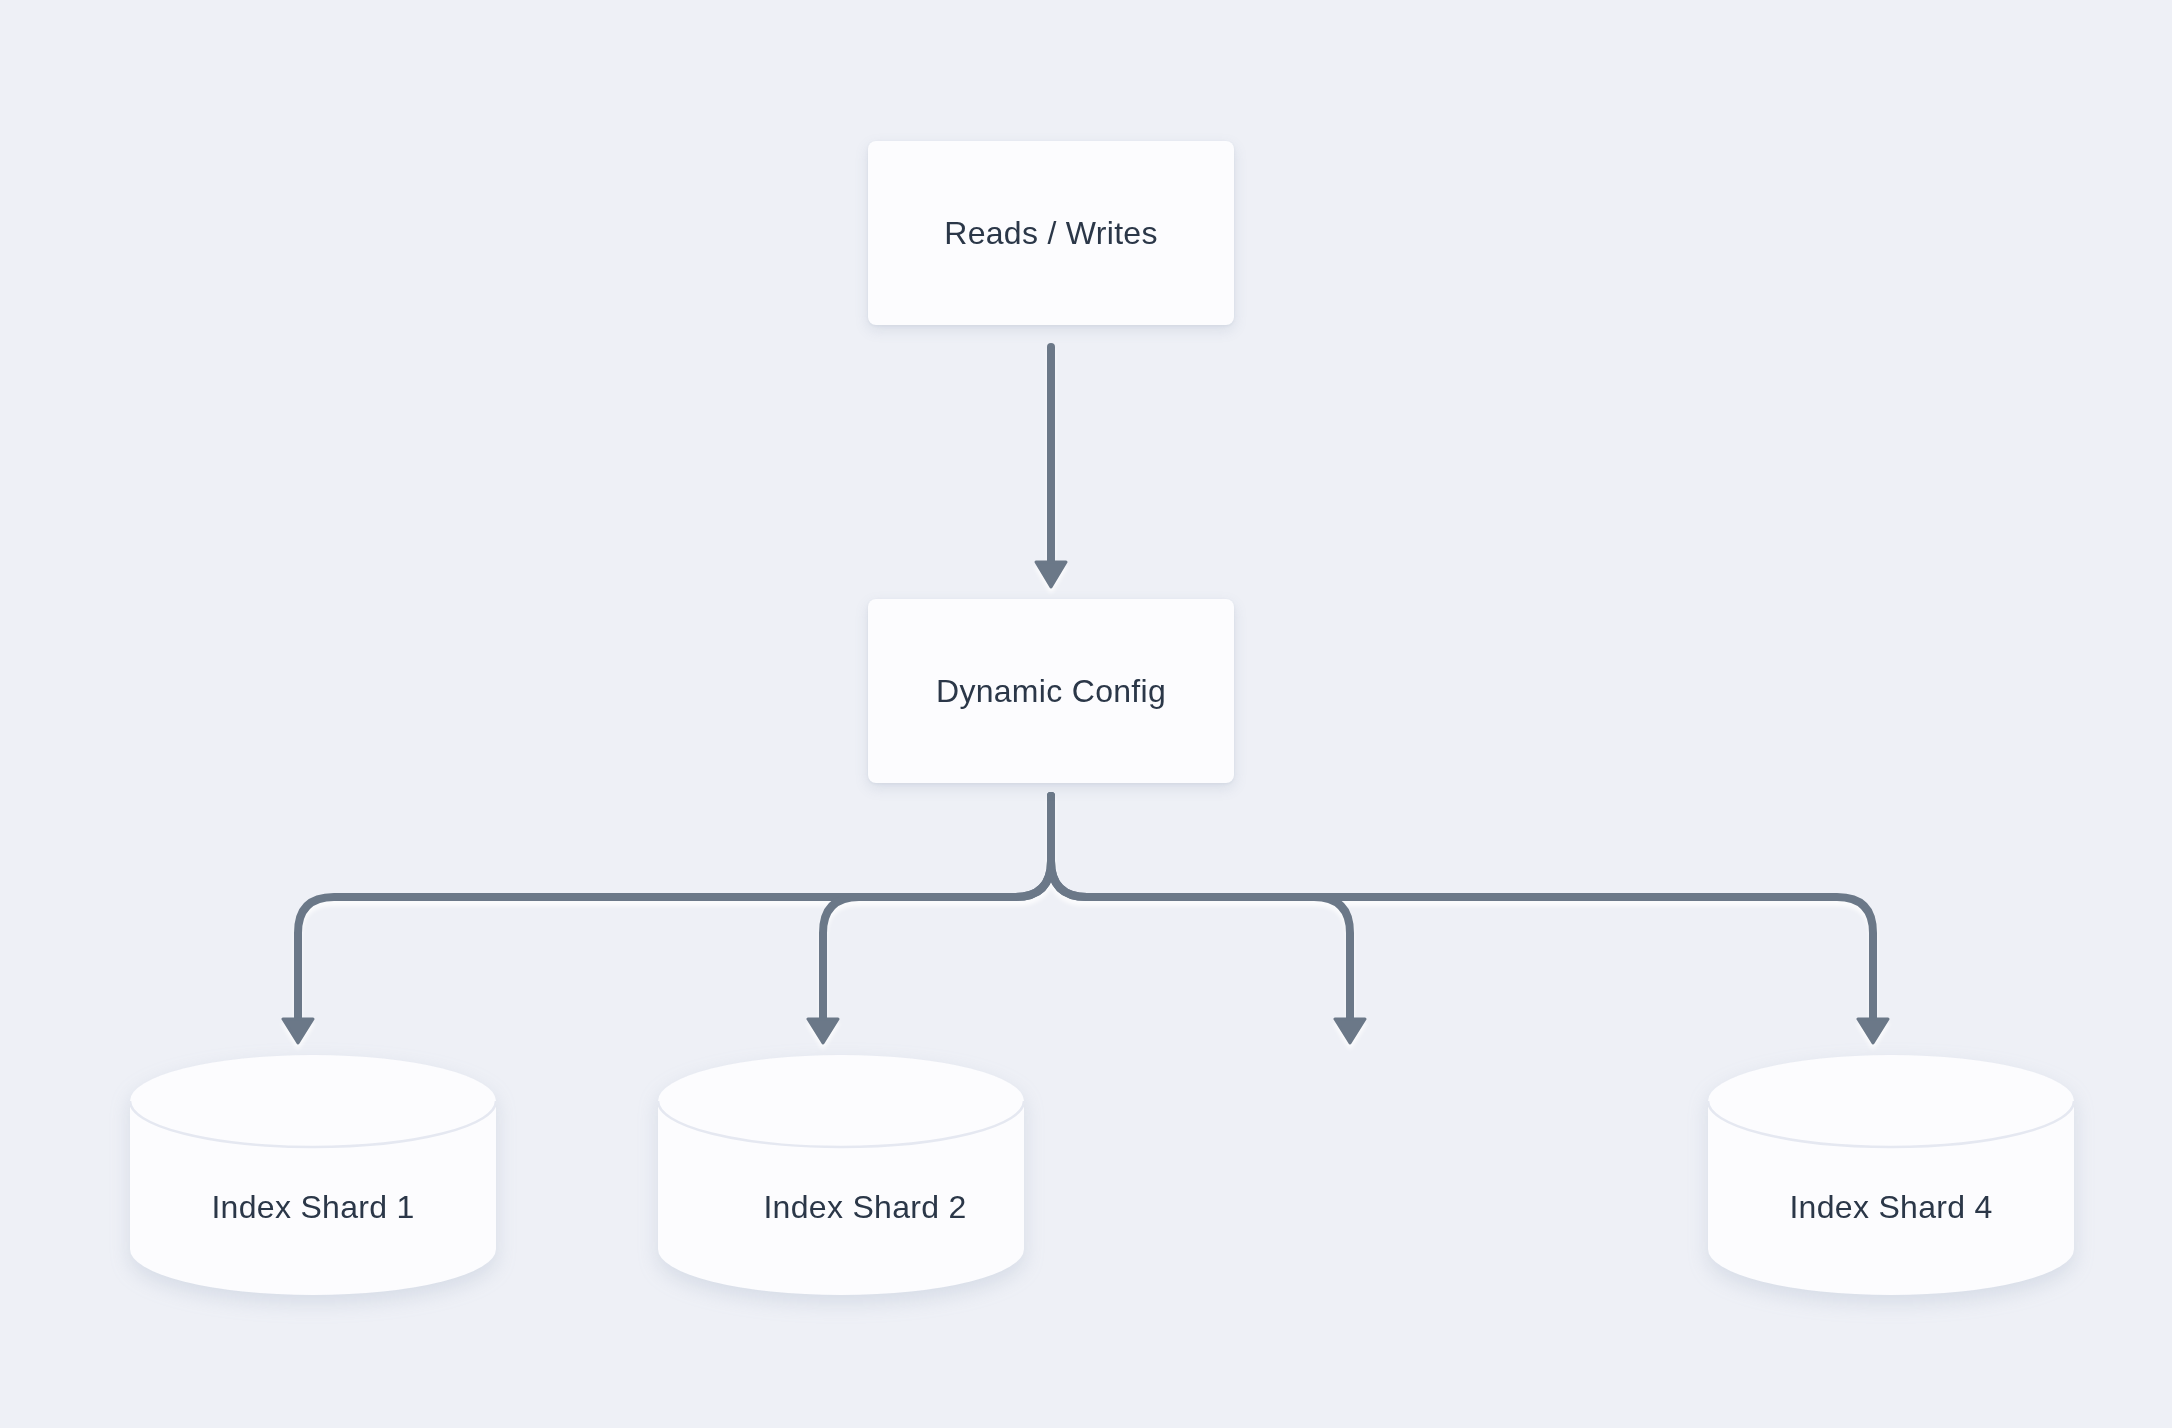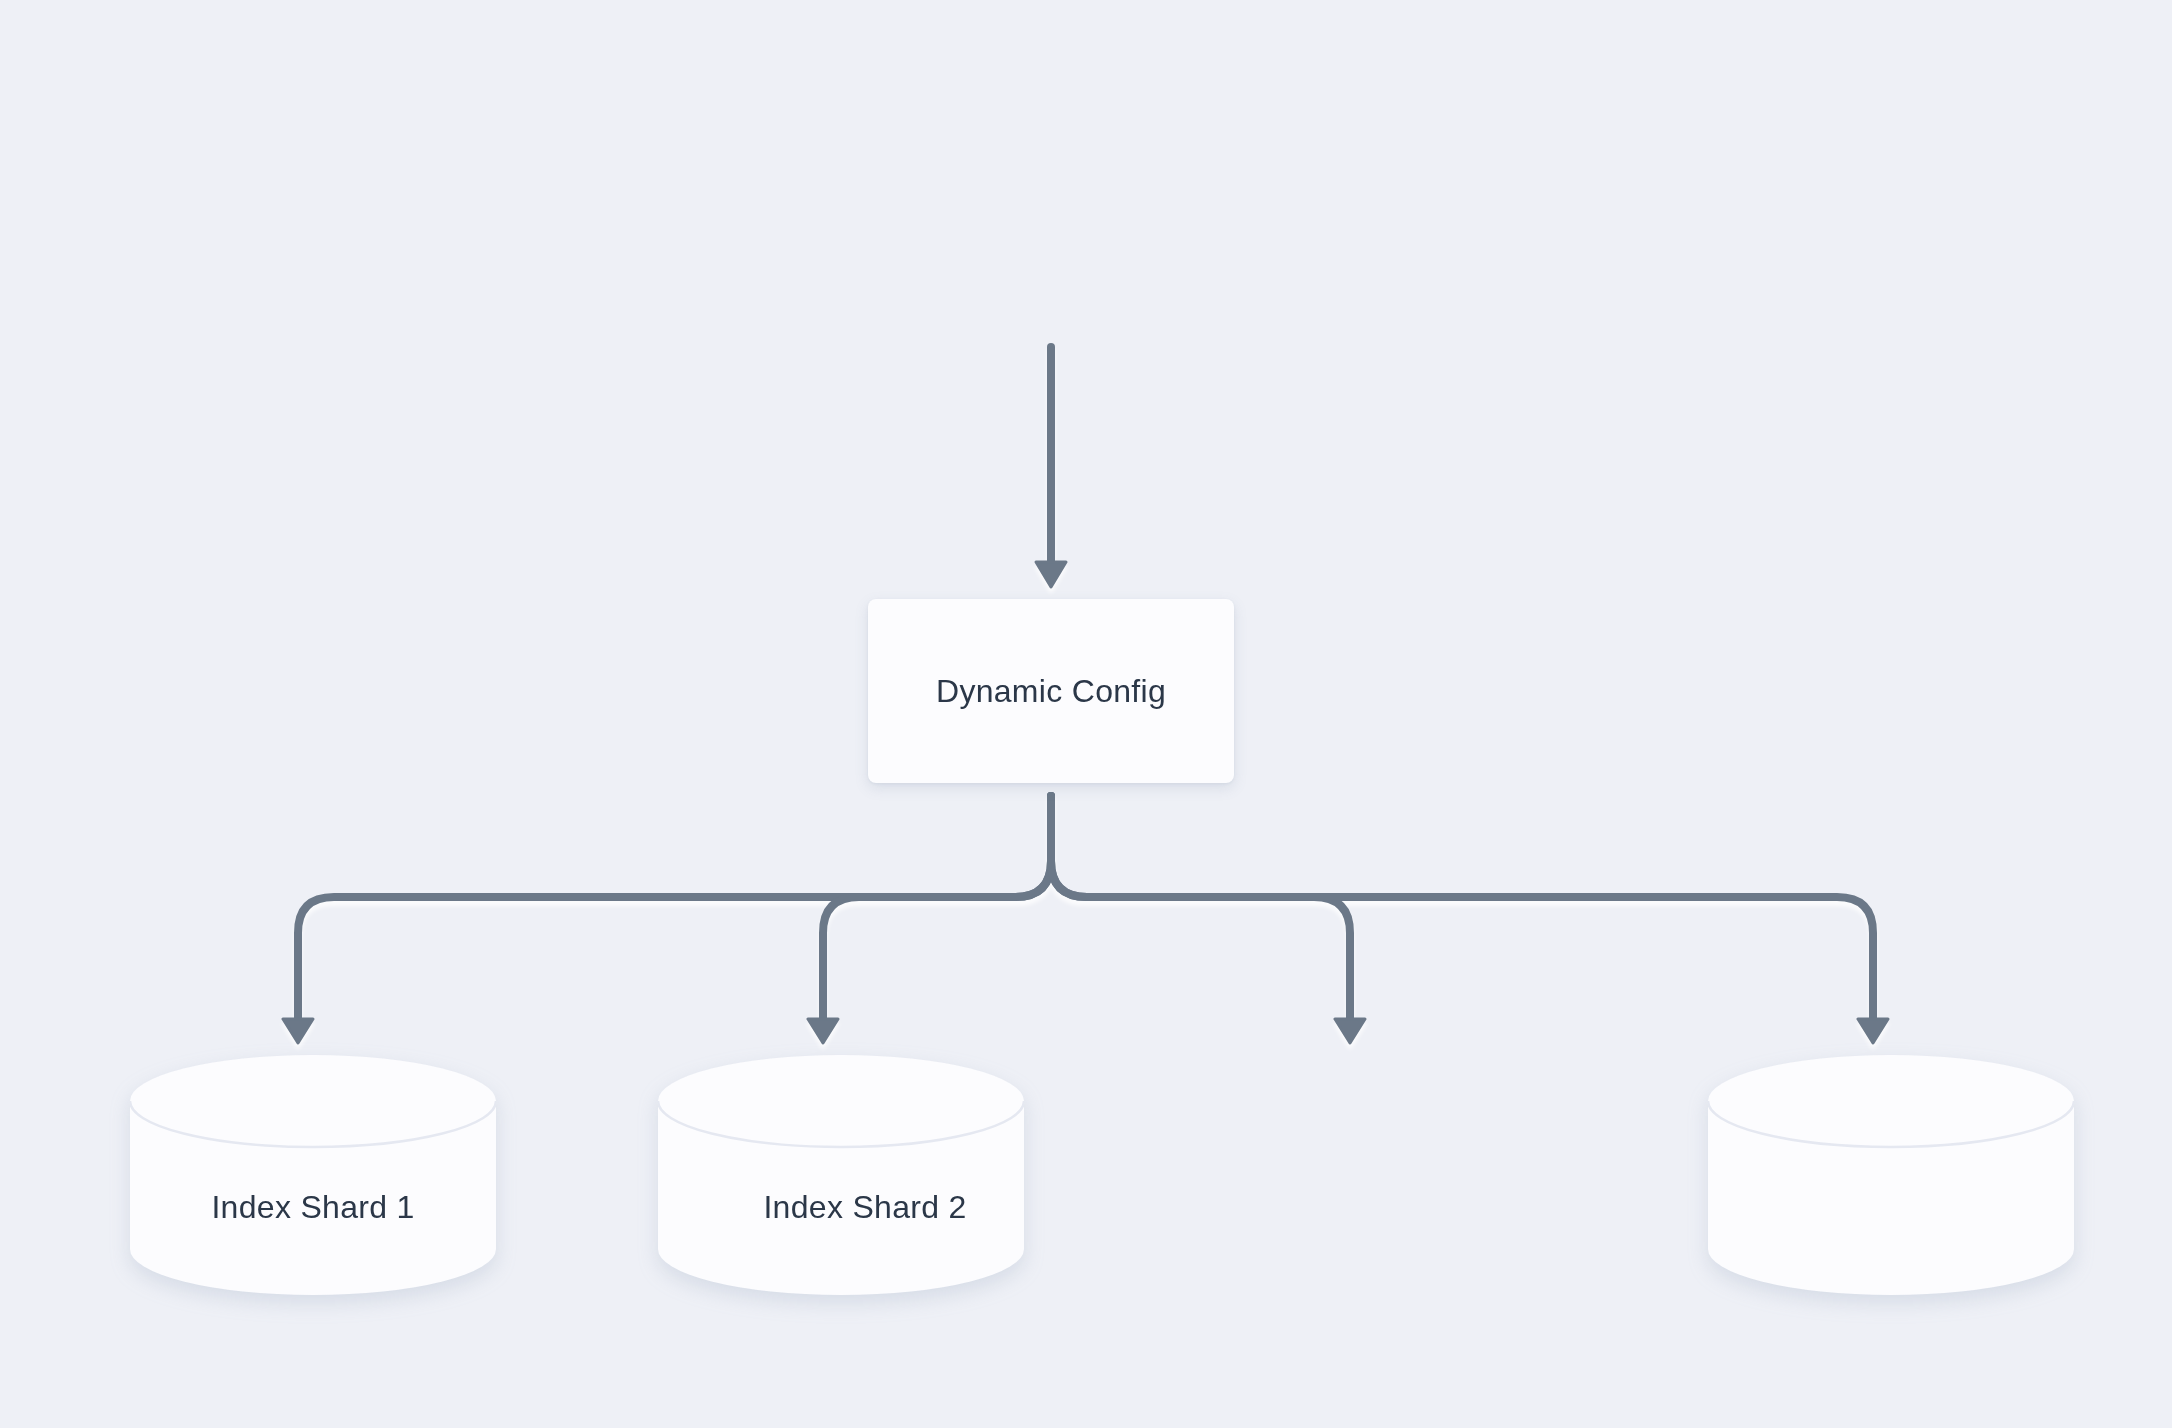--- a/index.html
+++ b/index.html
@@ -107,20 +107,23 @@
     <g>
       <path class="edge-line" d="M1051,796 L1051,861 Q1051,897 1087,897 L1314,897 Q1350,897 1350,933 L1350,1021"></path>
       <polygon class="edge-head" points="1335,1019 1365,1019 1350,1043"></polygon>
     </g>
     <g>
       <path class="edge-line" d="M1051,796 L1051,861 Q1051,897 1087,897 L1837,897 Q1873,897 1873,933 L1873,1021"></path>
       <polygon class="edge-head" points="1858,1019 1888,1019 1873,1043"></polygon>
     </g>
   </svg>
 
+  <div class="node box" style="left:868px; top:141px;">
+    <span class="node-label">Reads / Writes</span>
+  </div>
 
   <div class="node box" style="left:868px; top:599px;">
     <span class="node-label">Dynamic Config</span>
   </div>
 
   <div class="cylinder" style="left:112px; top:1055px;">
     <svg class="cyl-svg" width="366" height="240" viewBox="0 0 366 240">
       <path class="cyl-body" d="M0,46 L0,194 A183,46 0 0 0 366,194 L366,46 A183,46 0 0 0 0,46 Z"></path>
       <path class="cyl-rim" d="M0,46 A183,46 0 0 0 366,46"></path>
     </svg>
@@ -134,15 +137,16 @@
     </svg>
     <span class="cyl-label">Index Shard 2</span>
   </div>
 
 
   <div class="cylinder" style="left:1690px; top:1055px;">
     <svg class="cyl-svg" width="366" height="240" viewBox="0 0 366 240">
       <path class="cyl-body" d="M0,46 L0,194 A183,46 0 0 0 366,194 L366,46 A183,46 0 0 0 0,46 Z"></path>
       <path class="cyl-rim" d="M0,46 A183,46 0 0 0 366,46"></path>
     </svg>
+    <span class="cyl-label">Index Shard 4</span>
   </div>
 
 </div>
 
 </body></html>

